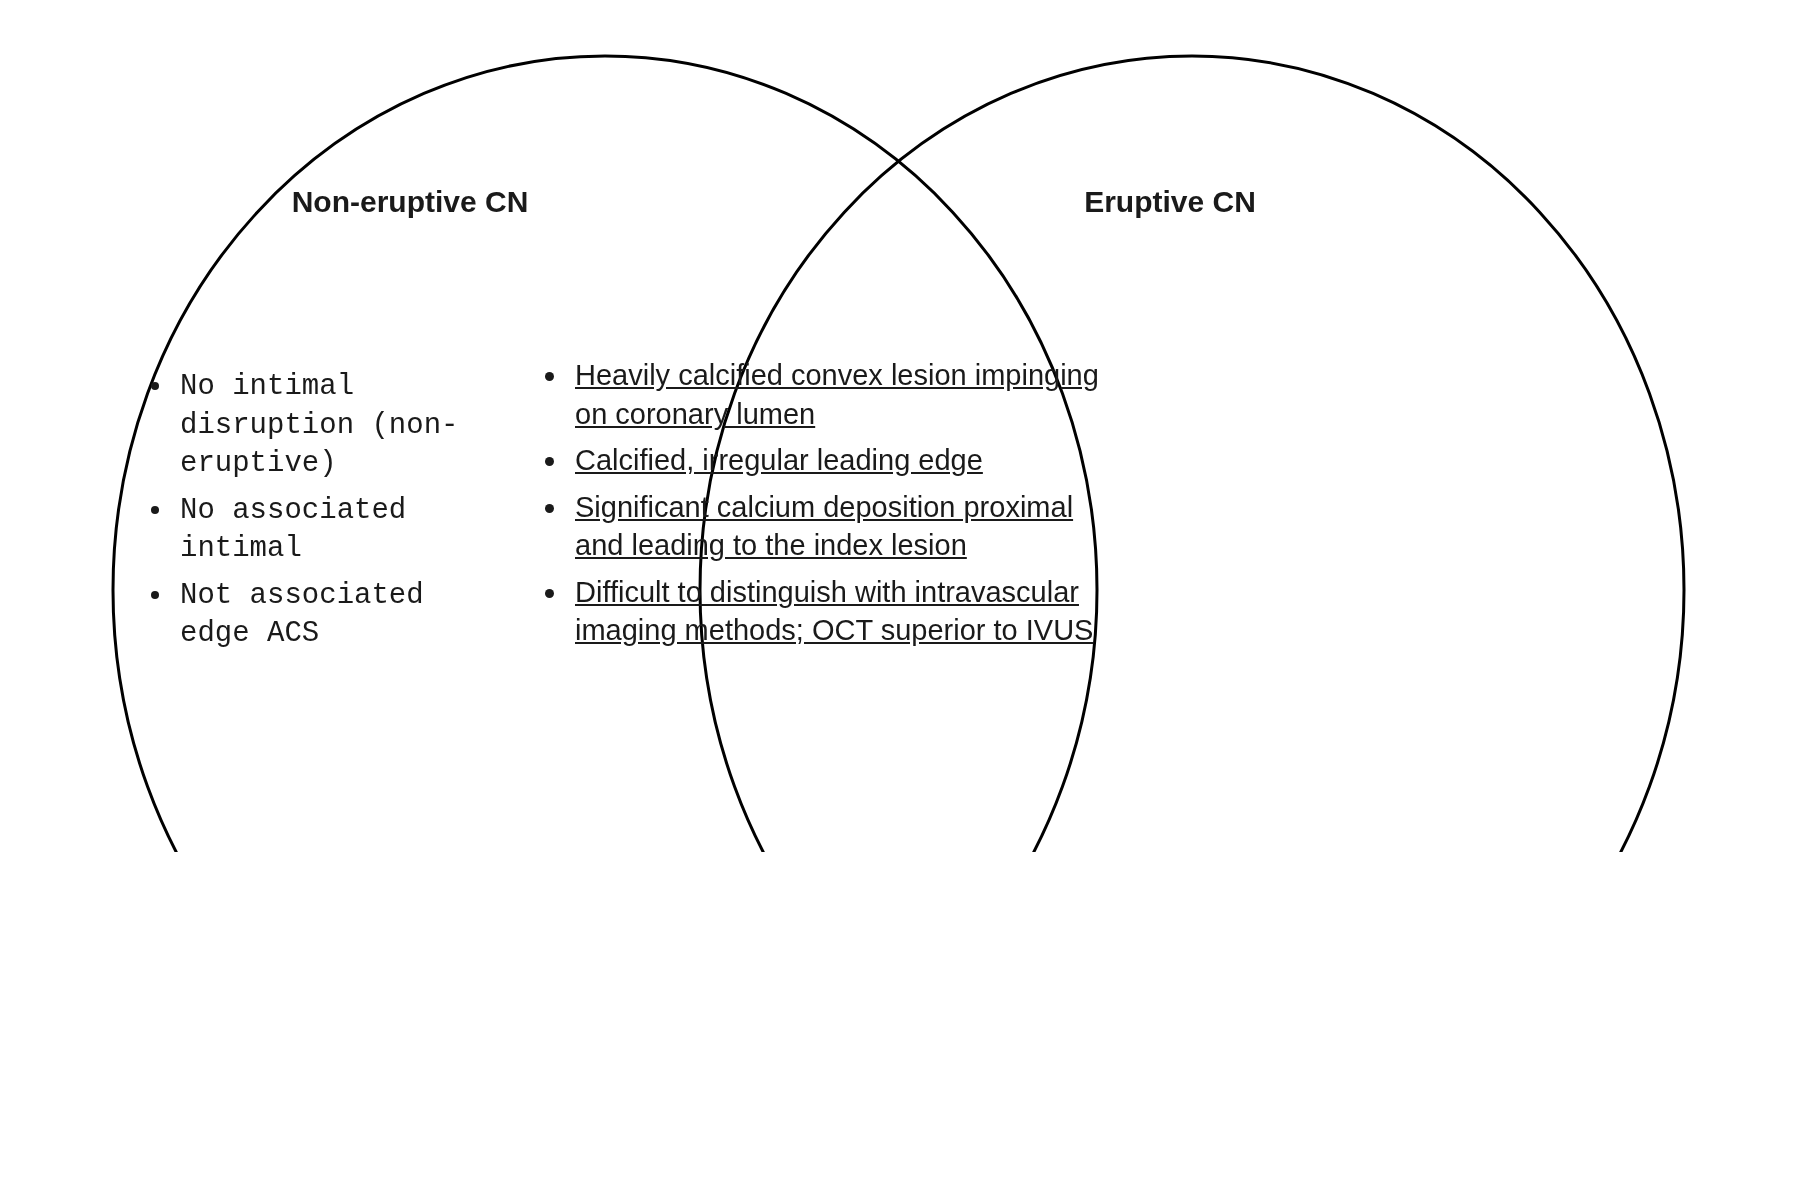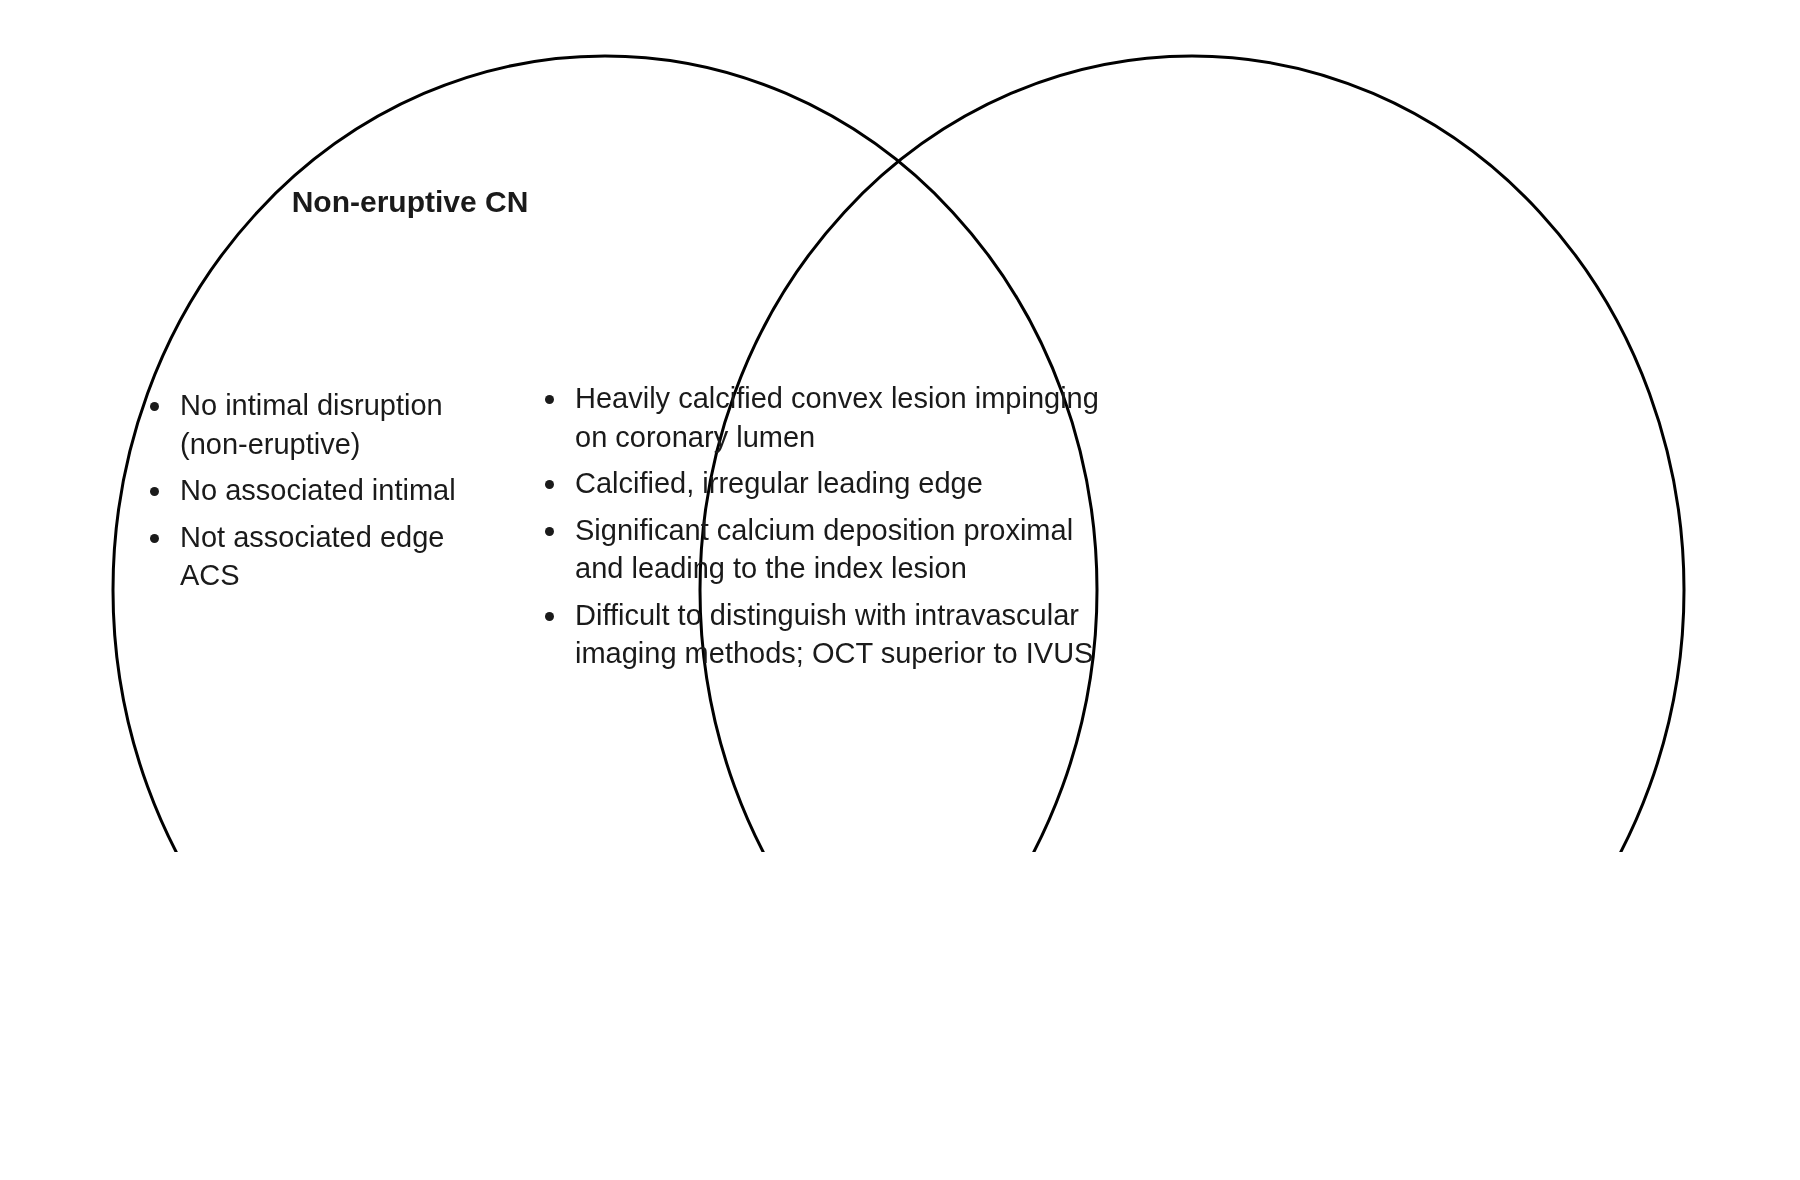--- a/index.html
+++ b/index.html
@@ -39,36 +39,37 @@
     padding: 0 0 0 44px;
     list-style: disc outside;
     font-size: 29px;
     line-height: 1.33;
     color: #1a1a1a;
   }
   .bullet-list li {
     margin-bottom: 8px;
     padding-left: 6px;
   }
-  .list-left   { left: 130px;  top: 386px; width: 330px; }
-  .list-center { left: 525px;  top: 379px; width: 535px; }
+  .list-left   { left: 130px;  top: 368px; width: 330px; font-family: Liberation Mono, monospace; }
+  .list-center { left: 525px;  top: 356px; width: 535px; text-decoration: underline; }
   .list-right  { left: 1105px; top: 368px; width: 330px; }
 </style>
 </head>
 <body>
 
 <div class="canvas">
 
   <svg class="venn-svg" viewBox="0 0 1800 1180">
     <ellipse cx="605" cy="590" rx="492" ry="534" fill="none" stroke="#000000" stroke-width="3"></ellipse>
     <ellipse cx="1192" cy="590" rx="492" ry="534" fill="none" stroke="#000000" stroke-width="3"></ellipse>
   </svg>
 
   <div class="circle-label label-left">Non-eruptive CN</div>
 
+  <div class="circle-label label-right">Eruptive CN</div>
 
   <ul class="bullet-list list-left">
       <li>No intimal disruption (non-eruptive)</li>
       <li>No associated intimal</li>
       <li>Not associated edge ACS</li>
     </ul>
 
   <ul class="bullet-list list-center">
       <li>Heavily calcified convex lesion impinging on coronary lumen</li>
       <li>Calcified, irregular leading edge</li>

